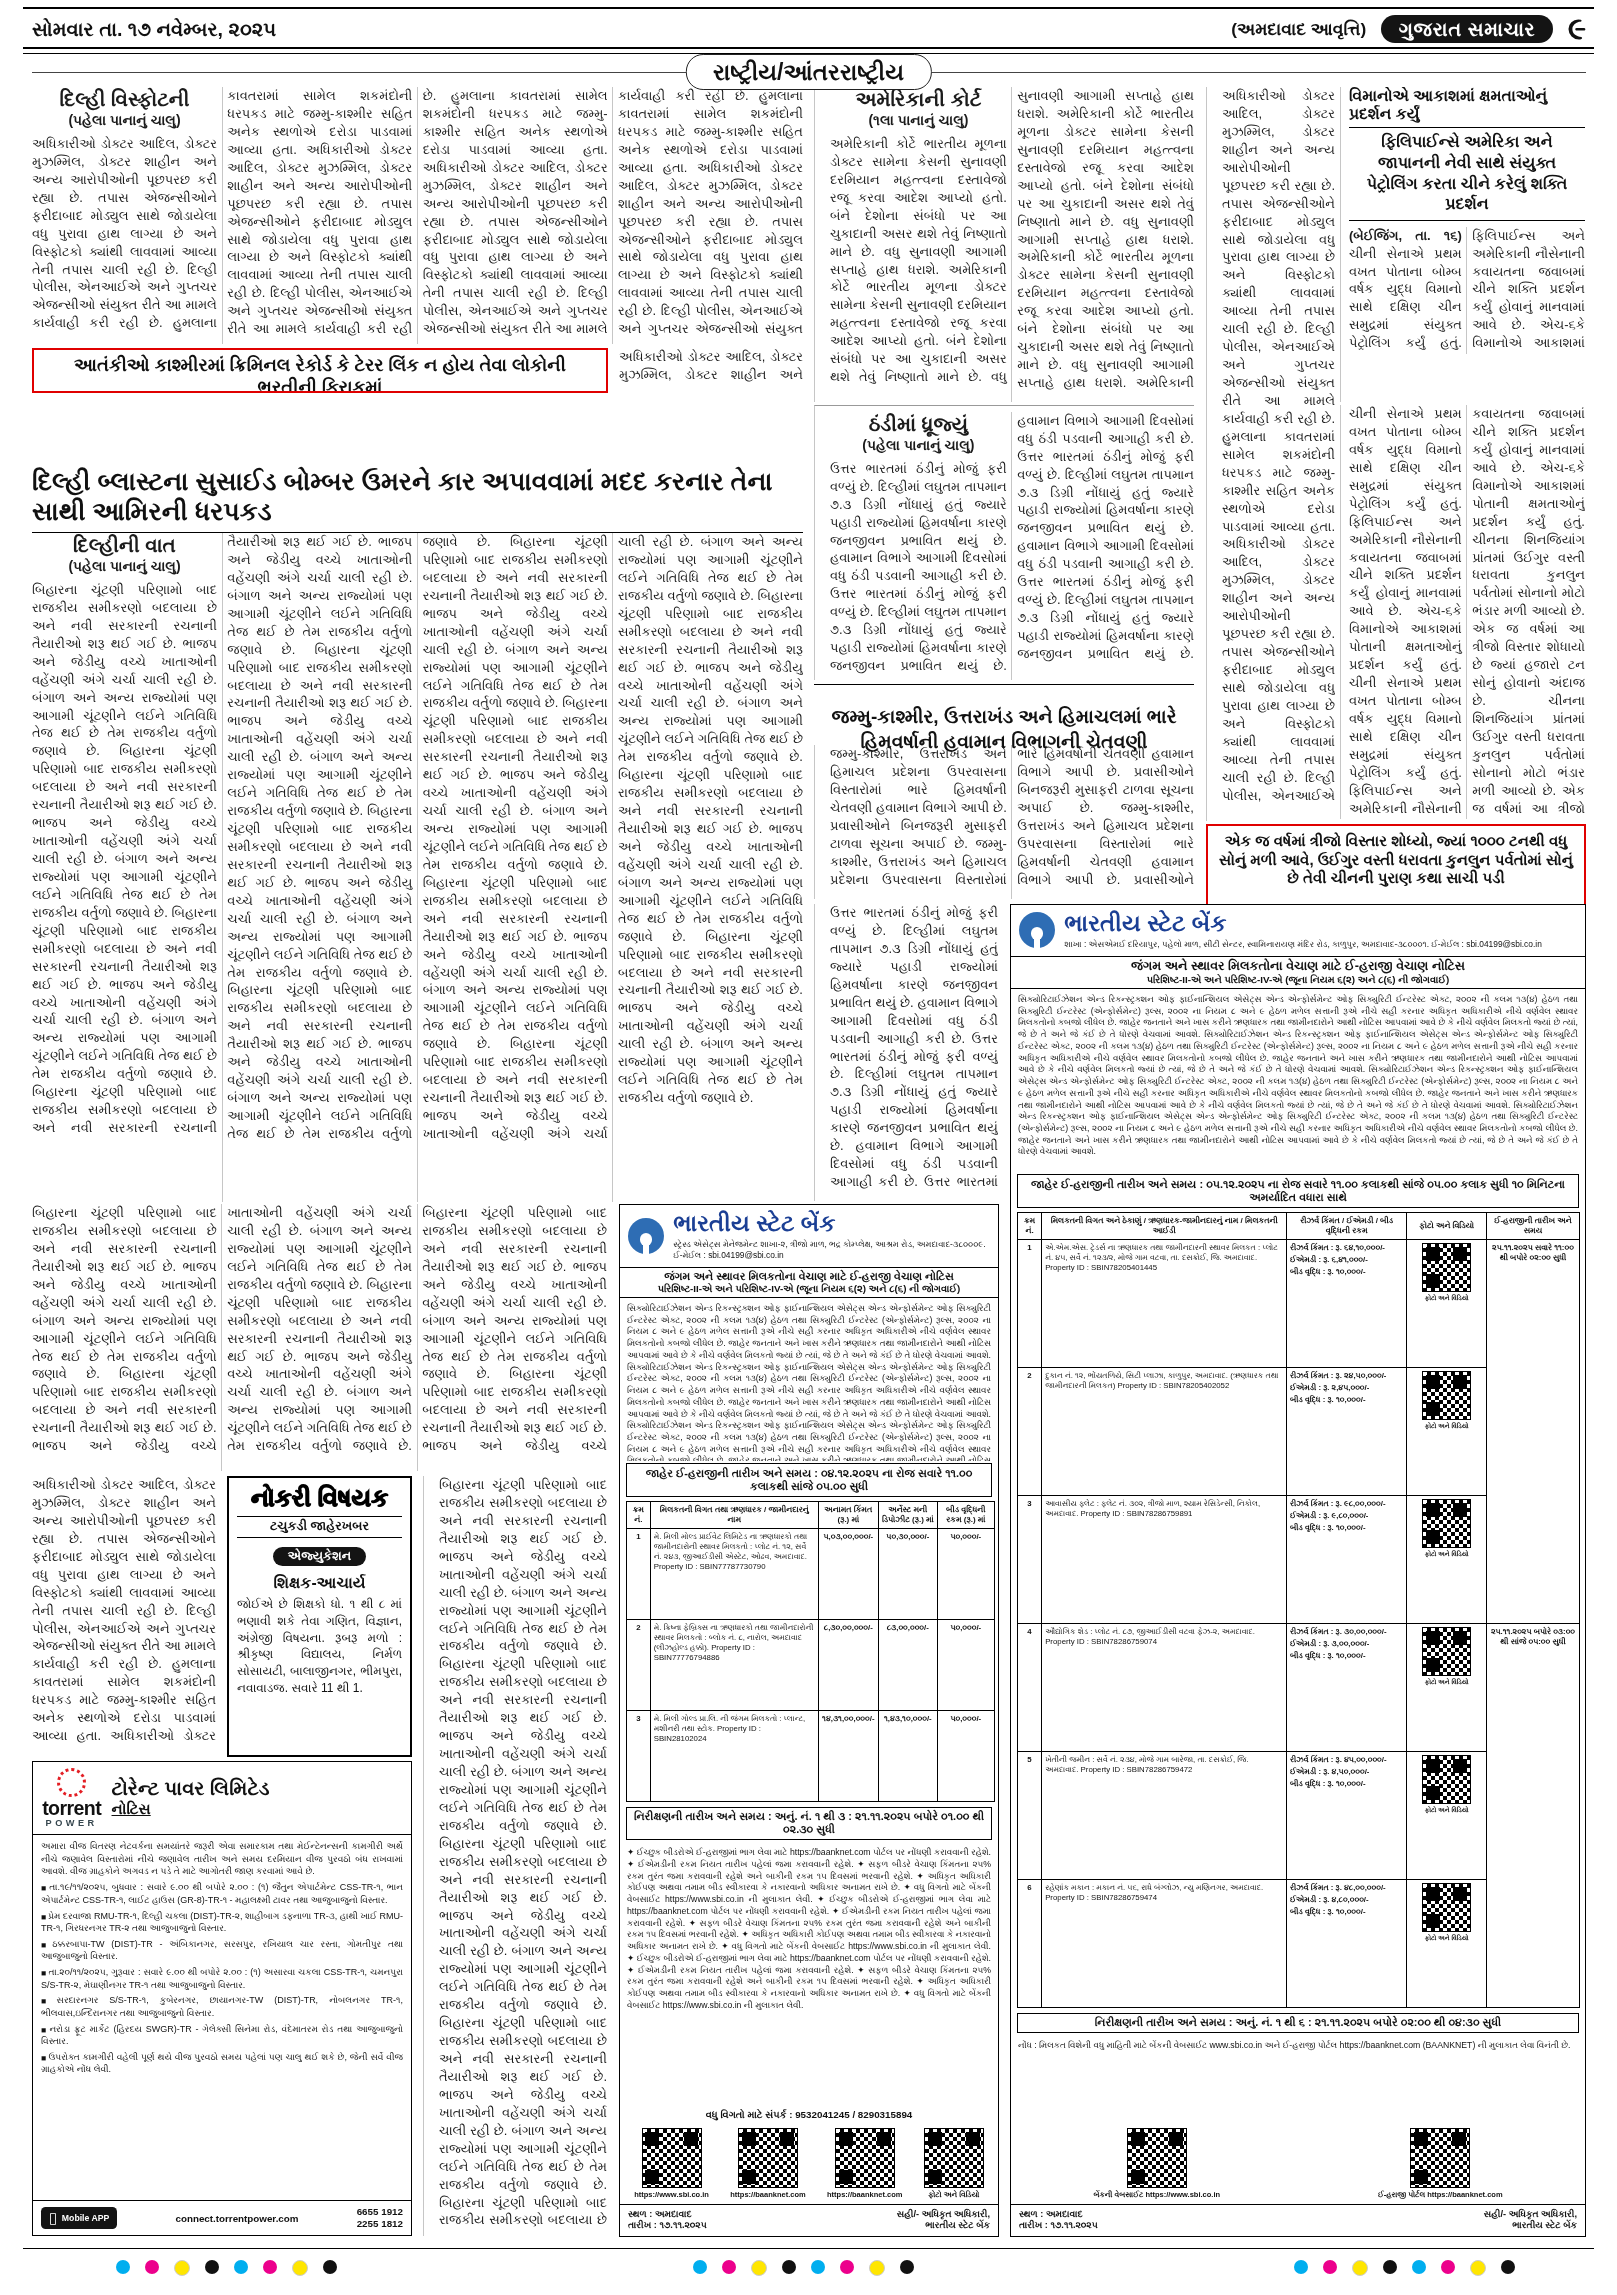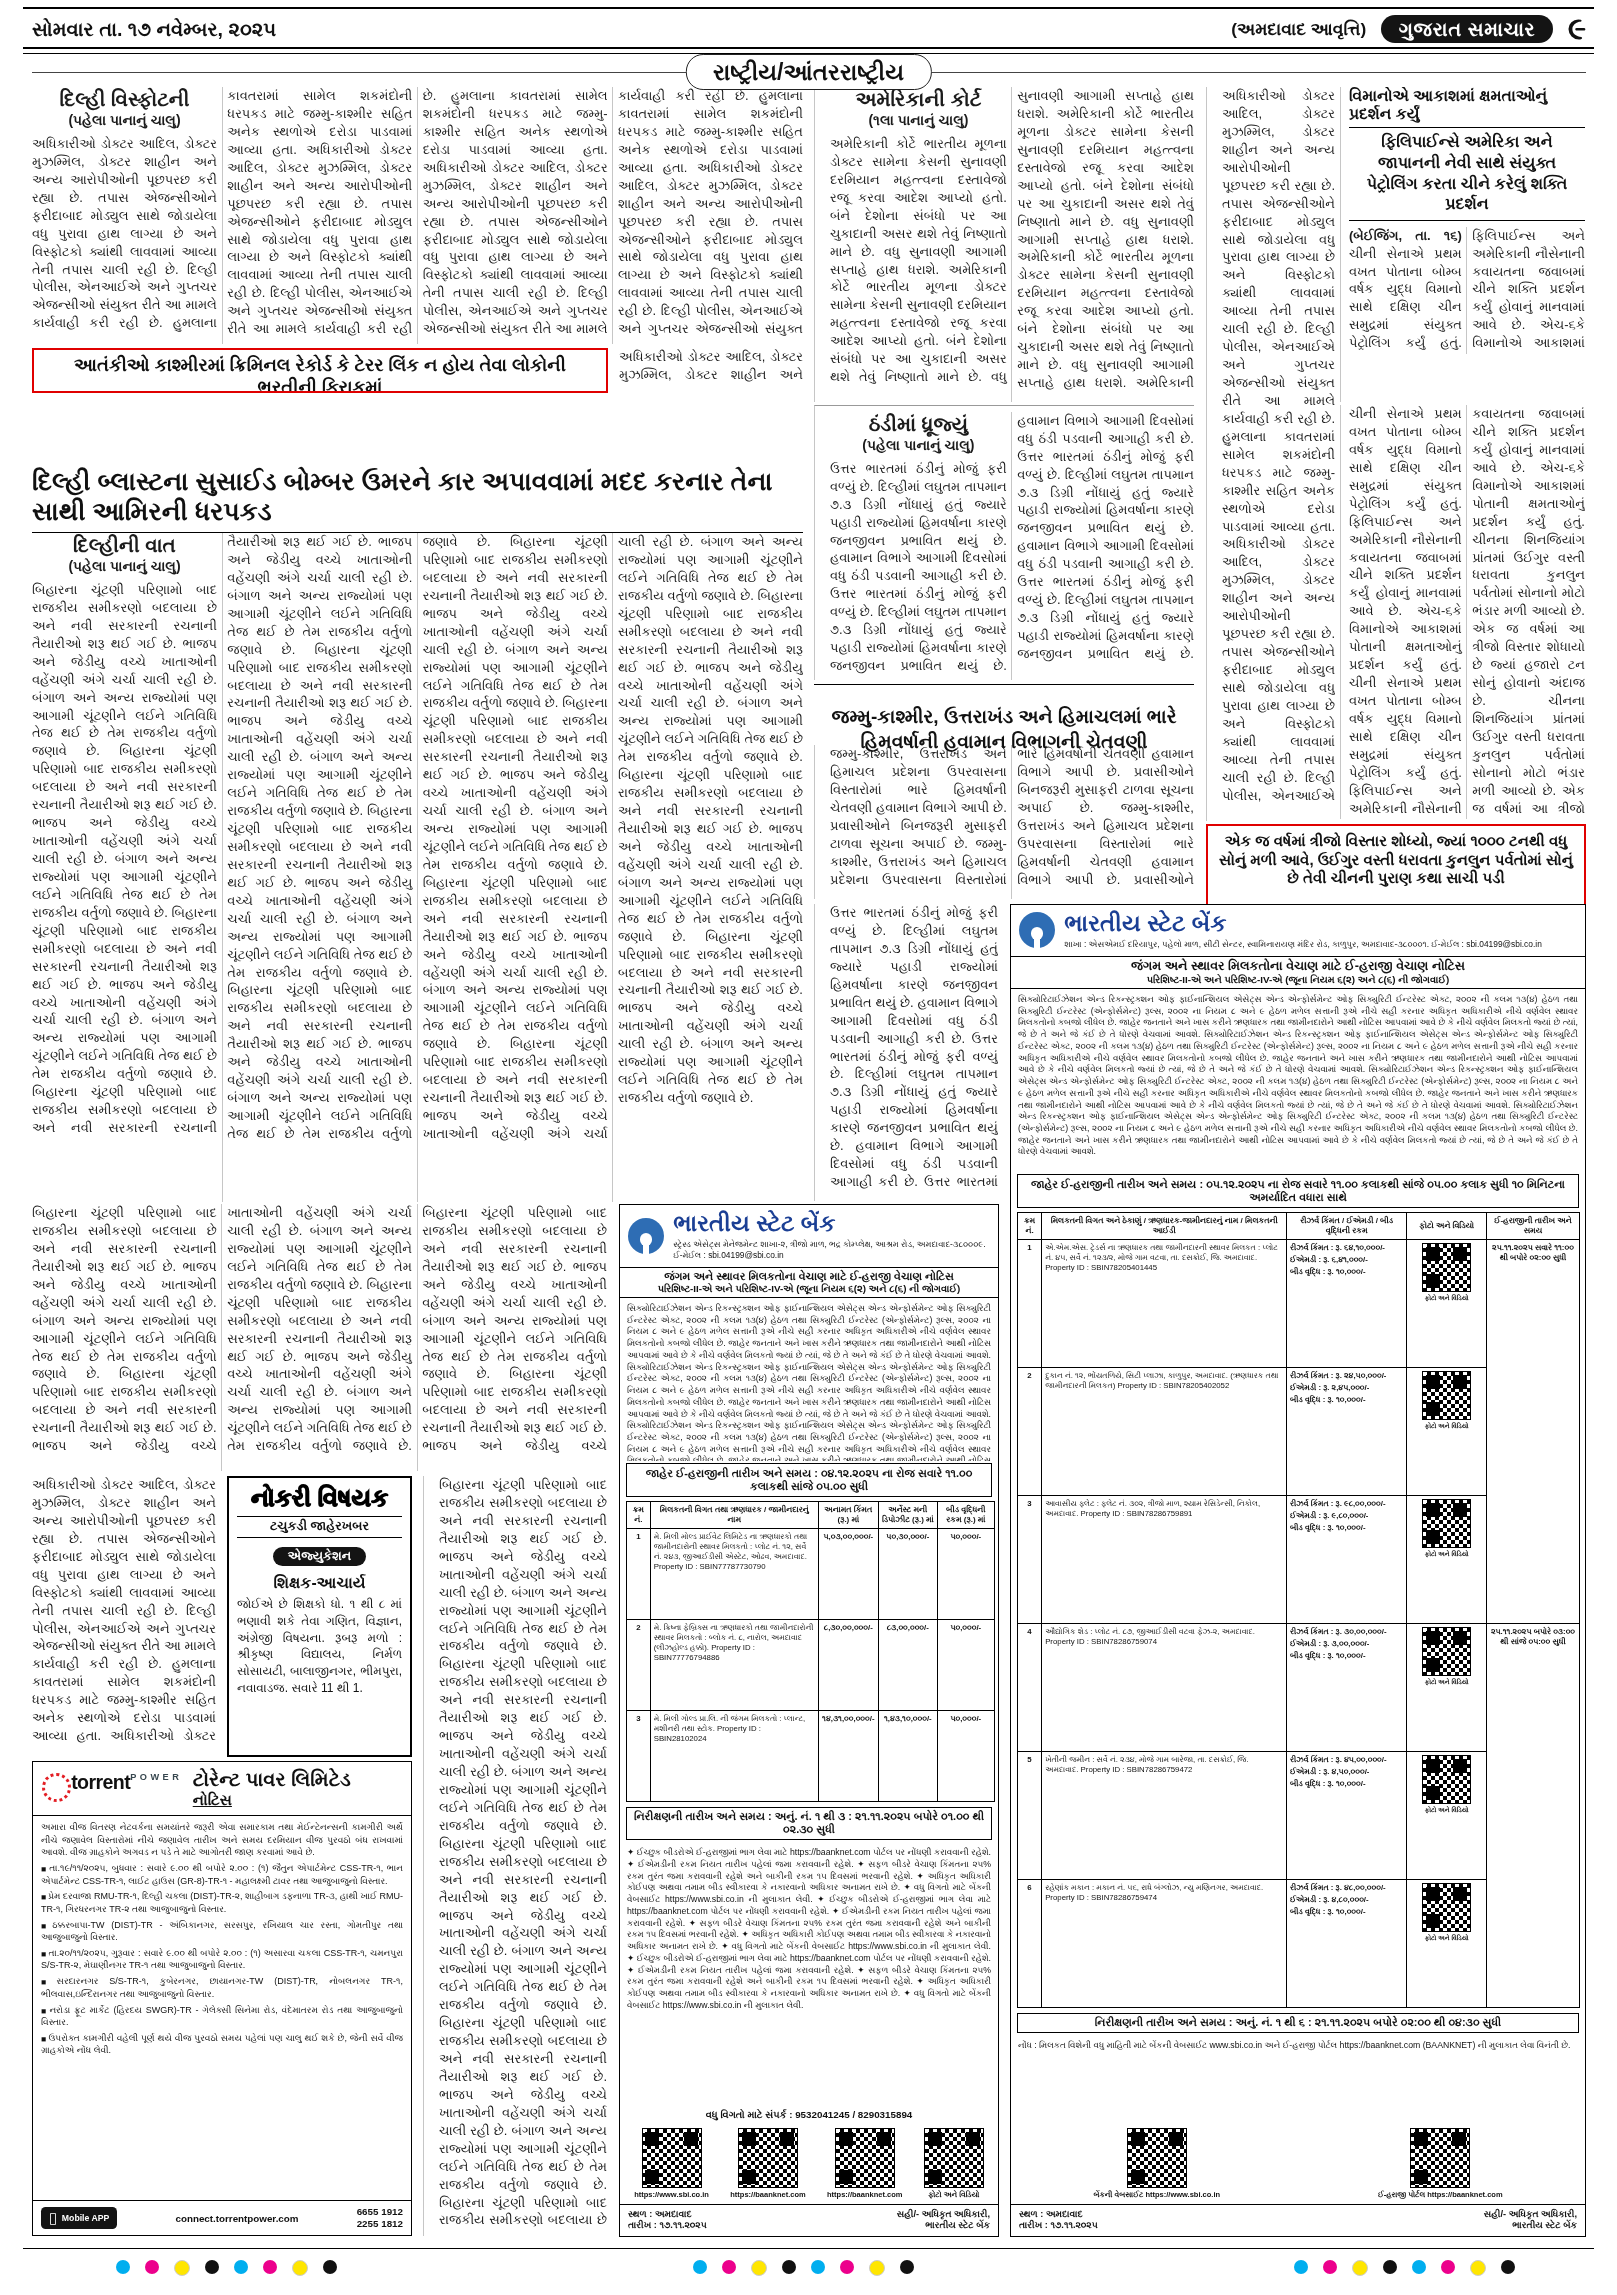--- a/index.html
+++ b/index.html
@@ -63,21 +63,21 @@
   .qr-row{display:flex;justify-content:space-around;align-items:flex-end;padding:4.6px 3.5px}
   .qr-item{text-align:center;font-size:7.5px;font-weight:bold;line-height:1.2}
   .qr-item .qr{display:block;margin:0 auto 2.3px}
   .sbi-foot{display:flex;justify-content:space-between;align-items:flex-end;padding:4.6px 8px;font-size:9.2px;font-weight:bold;border-top:1.2px solid #000}
   .sbi-foot .r{text-align:right}
   .prc div{font-weight:bold;margin-bottom:2.3px}
   .sched{font-weight:bold;text-align:center;font-size:7.8px}
   
   .tor{border:1.7px solid #000;background:#fff;display:flex;flex-direction:column;overflow:hidden}
   .tor-head{display:flex;align-items:center;gap:10.4px;padding:5.8px 9.2px;border-bottom:1.2px solid #000}
-  .tor-logo{display:flex;flex-direction:row;align-items:flex-start;line-height:1}
+  .tor-logo{display:flex;flex-direction:column;align-items:center;line-height:1}
   .tor-mark{width:23px;height:23px;border-radius:50%;border:3.5px dotted #e31e24;display:inline-block;margin-bottom:2.3px}
   .tor-word{font-size:19.6px;font-weight:bold;letter-spacing:-0.6px}
   .tor-power{font-size:9.2px;font-weight:bold;letter-spacing:3.5px;color:#37474f}
   .tor-titles{flex:1;}
   .tor-t1{font-size:19.6px;font-weight:bold}
   .tor-t2{font-size:15px;font-weight:bold;text-decoration:underline}
   .tor-body{flex:1;font-size:9px;line-height:1.38;text-align:justify;padding:5.8px 8px;overflow:hidden}
   .tor-item{margin-top:3.5px}
   .tor-item::before{content:"◼ ";font-size:6.4px}
   .tor-foot{display:flex;justify-content:space-between;align-items:center;border-top:1.2px solid #000;padding:4.6px 8px;font-size:9.8px}

